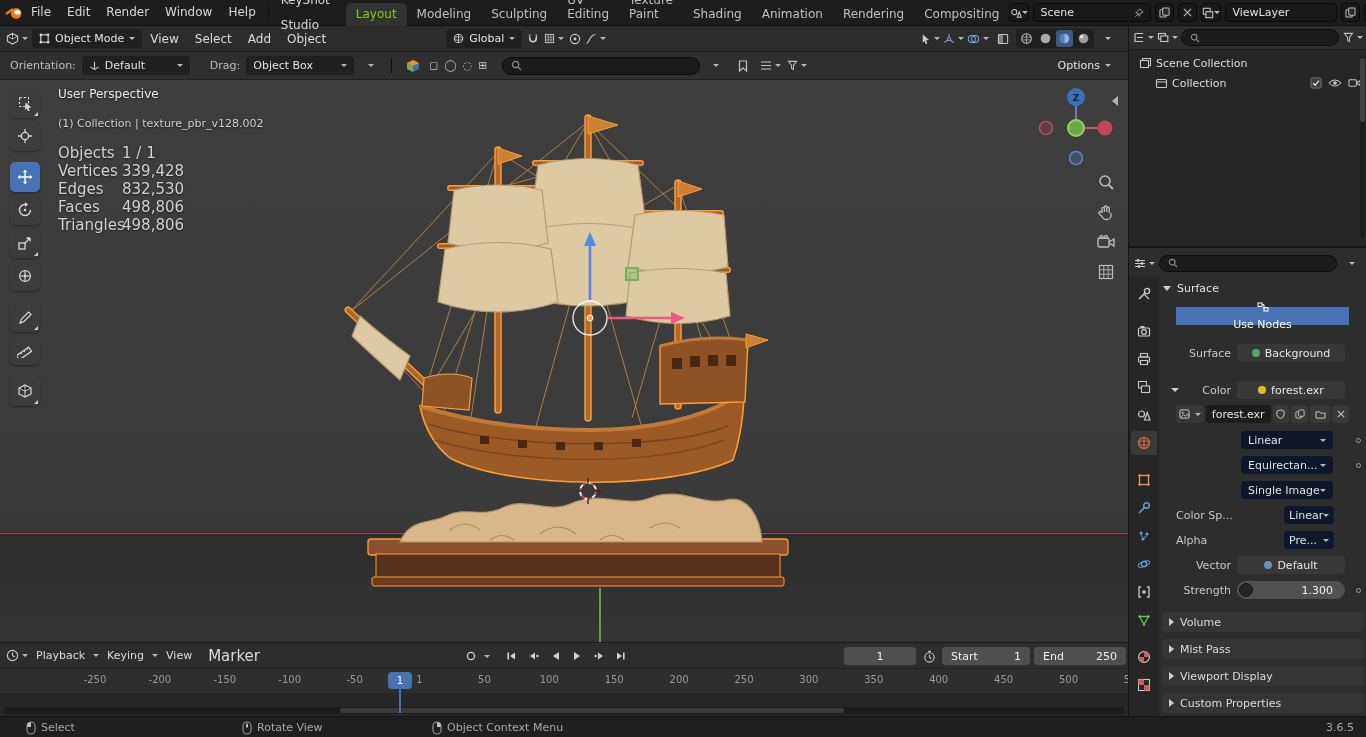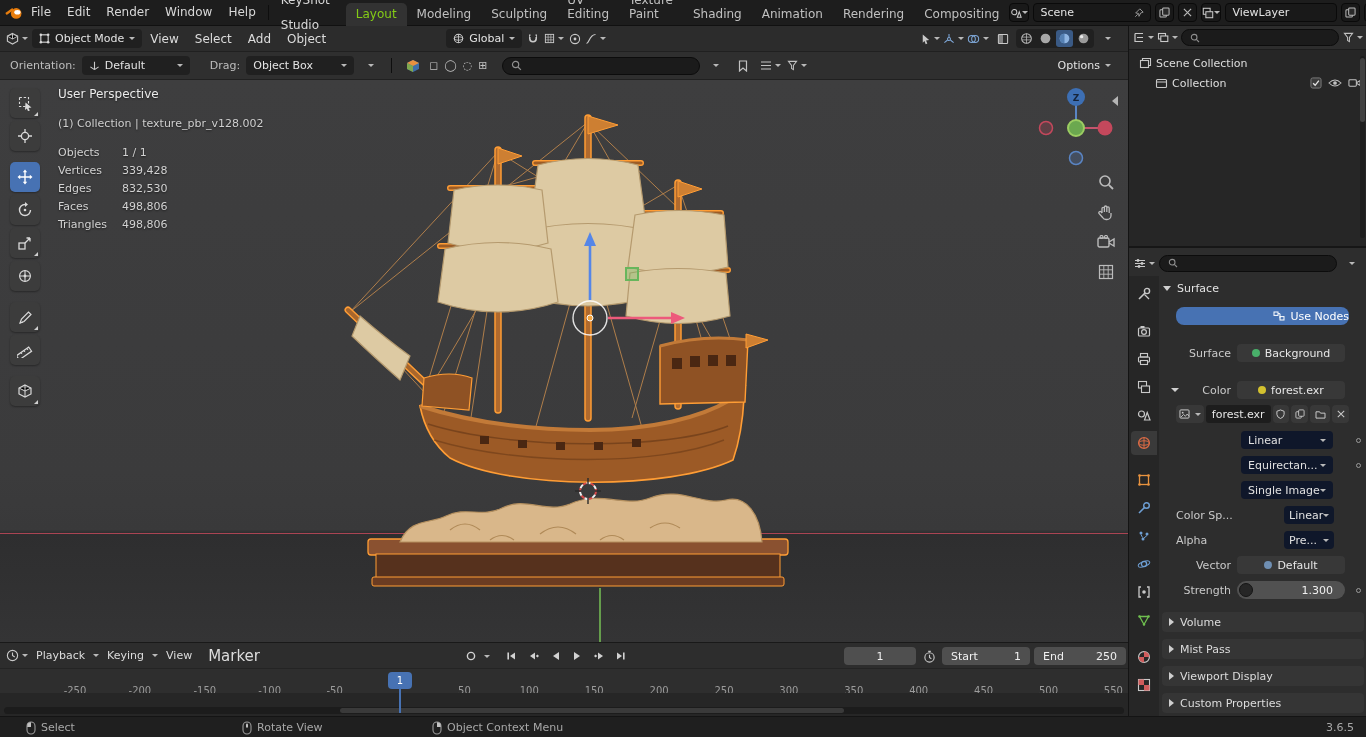--- a/index.html
+++ b/index.html
@@ -41,41 +41,41 @@
   
   .viewport{position:absolute;top:80px;left:0;width:1128px;height:562px;overflow:hidden;
     background:linear-gradient(#3e3e3f 0%,#3b3b3c 70%,#39393a 80%,#2e2e2f 80.6%,#343435 100%);}
   .axis-x{position:absolute;left:0;top:453px;width:100%;height:1px;background:rgba(201,74,92,.8);z-index:1;}
   .axis-y{position:absolute;left:599px;top:508px;width:2px;height:54px;background:rgba(106,168,79,.9);z-index:1;}
   .ship{position:absolute;left:330px;top:8px;z-index:2;}
   .vp-giz{position:absolute;left:0;top:0;z-index:3;pointer-events:none;}
   .vp-text{position:absolute;left:58px;top:7px;z-index:4;text-shadow:0 1px 2px rgba(0,0,0,.55);}
   .vp-line1{font-size:12px;color:#eaeaea;}
   .vp-line2{font-size:11px;color:#cfcfcf;margin-top:16px;}
-  .stats{margin-top:14px;display:grid;grid-template-columns:64px auto;font-size:11px;line-height:18px;color:#d2d2d2;}
+  .stats{margin-top:14px;display:grid;grid-template-columns:64px auto;font-size:15px;line-height:18px;color:#d2d2d2;}
   .toolrail{position:absolute;left:10px;top:8px;display:flex;flex-direction:column;gap:3px;z-index:5;}
   .tool{width:30px;height:30px;background:#3c3c3c;border-radius:5px;display:flex;align-items:center;justify-content:center;position:relative;box-shadow:0 1px 2px rgba(0,0,0,.35);}
   .tool.active{background:#4772b3;}
   .tool.gap{margin-top:8px;}
   .tool.more:after{content:"";position:absolute;right:2px;bottom:2px;width:0;height:0;border-left:4px solid transparent;border-bottom:4px solid #cfcfcf;}
   .navgiz{position:absolute;left:1034px;top:6px;z-index:5;}
   .vp-sideicons{position:absolute;left:1096px;top:92px;display:flex;flex-direction:column;gap:10px;z-index:5;}
   .sideic{width:20px;height:20px;display:flex;align-items:center;justify-content:center;opacity:.85;}
   .sidebar-toggle{position:absolute;left:1112px;top:16px;z-index:5;width:0;height:0;border-top:5px solid transparent;border-bottom:5px solid transparent;border-right:6px solid #b5b5b5;}
 
   
   .timeline{position:absolute;top:642px;left:0;width:1128px;height:74px;background:#2b2b2b;border-top:1px solid #191919;z-index:10;}
   .tl-header{position:relative;height:26px;background:#2d2d2d;border-bottom:1px solid #242424;display:flex;align-items:center;padding:0 6px;}
   .transport{position:absolute;left:462px;top:0;height:26px;display:flex;align-items:center;gap:4px;}
   .tbtn{width:18px;height:18px;display:flex;align-items:center;justify-content:center;border-radius:3px;}
   .tl-fields{position:absolute;right:2px;top:4px;display:flex;align-items:center;gap:4px;}
   .numfield{height:18px;background:#4f4f4f;border-radius:4px;font-size:11px;color:#f0f0f0;display:flex;align-items:center;padding:0 9px;}
   .numfield.split{justify-content:space-between;}
   .tl-ruler{position:relative;height:24px;background:#2e2e2e;overflow:hidden;}
-  .tick{position:absolute;top:16px;transform:translateX(-50%);font-size:10px;color:#9b9b9b;z-index:1;}
+  .tick{position:absolute;top:5px;transform:translateX(-50%);font-size:10px;color:#9b9b9b;z-index:1;margin-left:20px;}
   .playhead{position:absolute;left:400px;top:3px;transform:translateX(-50%);width:24px;height:17px;background:#4772b3;border-radius:4px;display:flex;align-items:center;justify-content:center;font-size:10px;color:#fff;z-index:3;}
   .playline{position:absolute;left:399px;top:46px;width:2px;height:24px;background:#4772b3;z-index:2;}
   .tl-track{position:relative;height:24px;background:#262626;}
   .hscroll{position:absolute;left:4px;right:4px;bottom:3px;height:7px;background:#1c1c1c;border-radius:4px;}
   .hthumb{position:absolute;left:30%;width:45%;top:1px;bottom:1px;background:#3a3a3a;border-radius:3px;}
 
   
   .statusbar{position:absolute;top:716px;left:0;width:1366px;height:21px;background:#1f1f1f;border-top:1px solid #141414;font-size:11px;color:#a8a8a8;z-index:40;}
   .sb-item{position:absolute;top:0;height:21px;display:flex;align-items:center;gap:5px;}
 
@@ -90,21 +90,21 @@
   .out-thumb{position:absolute;top:2px;left:0;width:5px;height:64px;background:#424242;border-radius:3px;}
 
   .props{position:absolute;top:224px;left:0;width:238px;height:466px;background:#2d2d2d;}
   .props-header{height:26px;display:flex;align-items:center;gap:4px;padding:0 5px;}
   .ptabs{position:absolute;left:0;top:26px;bottom:0;width:30px;background:#262626;display:flex;flex-direction:column;align-items:center;padding-top:6px;gap:4px;}
   .ptab{width:26px;height:24px;display:flex;align-items:center;justify-content:center;border-radius:4px 0 0 4px;flex:none;}
   .ptab.active{background:#3a3a3a;}
   .ptab.gap{margin-top:9px;}
   .props-body{position:absolute;left:30px;top:26px;right:0;bottom:0;background:#2d2d2d;overflow:hidden;}
   .panel-hdr{position:absolute;left:4px;display:flex;align-items:center;gap:6px;height:19px;font-size:11px;color:#e3e3e3;}
-  .use-nodes{position:absolute;left:17px;width:173px;height:18px;background:#4772b3;border:none;border-radius:8px;color:#fff;font-size:11px;display:flex;align-items:center;justify-content:flex-end;gap:6px;font-family:inherit;}
+  .use-nodes{position:absolute;left:17px;width:173px;height:18px;background:#4772b3;border:none;border-radius:0;color:#fff;font-size:11px;display:flex;align-items:center;justify-content:center;gap:6px;font-family:inherit;flex-direction:column;}
   .prow{position:absolute;left:0;right:0;height:18px;display:flex;align-items:center;}
   .plabel{width:78px;text-align:right;padding-right:6px;font-size:11px;color:#c9c9c9;flex:none;}
   .plabel-l{position:absolute;left:17px;font-size:11px;color:#c9c9c9;}
   .w-btn{height:18px;background:#383838;border-radius:4px;display:flex;align-items:center;justify-content:center;gap:5px;font-size:11px;color:#e6e6e6;}
   .w-select{height:18px;background:#0f172a;border-radius:4px;display:flex;align-items:center;justify-content:space-between;padding:0 7px;font-size:11px;color:#e0e0e0;}
   .w-field{height:18px;background:#1d1d1d;border-radius:3px;display:flex;align-items:center;padding:0 6px;font-size:11px;color:#e6e6e6;}
   .w-slider{position:relative;height:18px;background:#515151;border-radius:9px;display:flex;align-items:center;font-size:11px;color:#f0f0f0;}
   .knob{position:absolute;left:2px;top:2px;width:14px;height:14px;border-radius:50%;background:#262626;border:1px solid #141414;}
   .dot{width:8px;height:8px;border-radius:50%;flex:none;}
   .dec{position:absolute;right:6px;width:5px;height:5px;border:1px solid #9a9a9a;border-radius:50%;}

